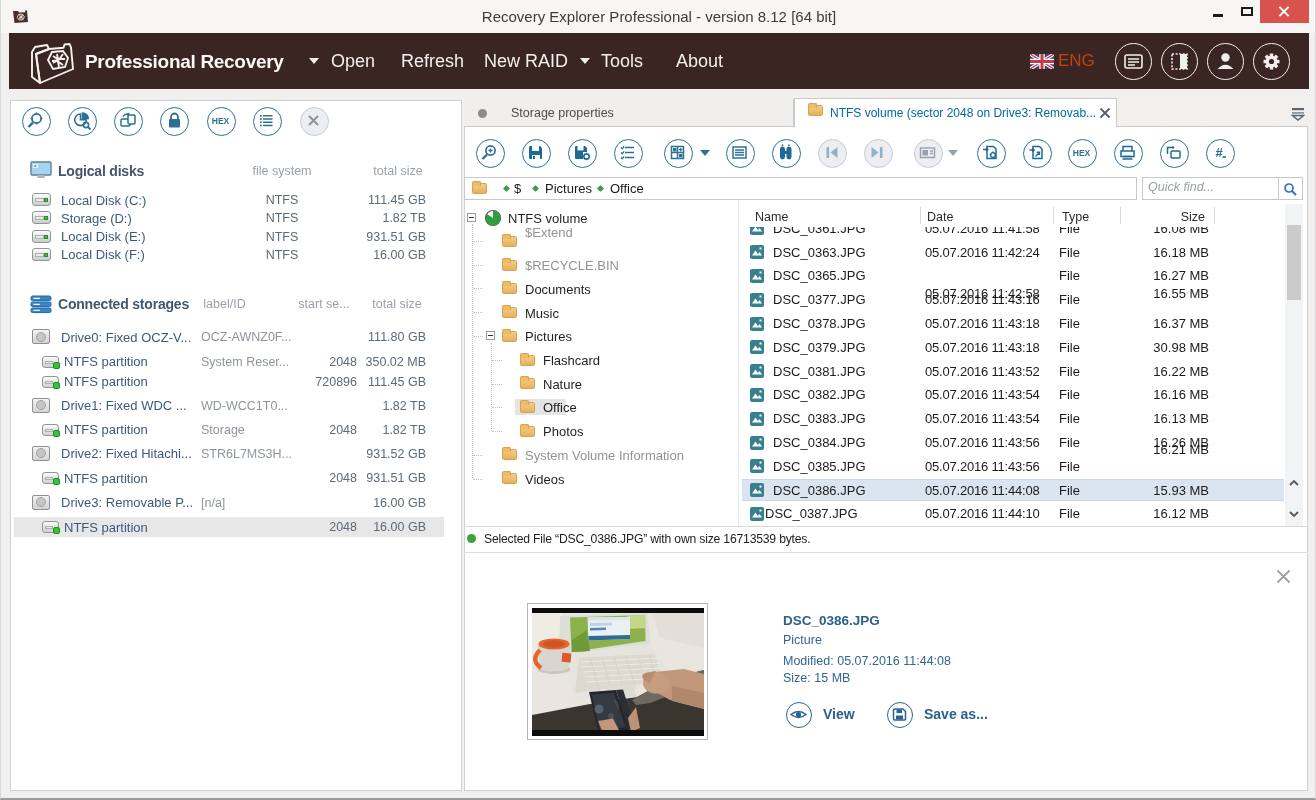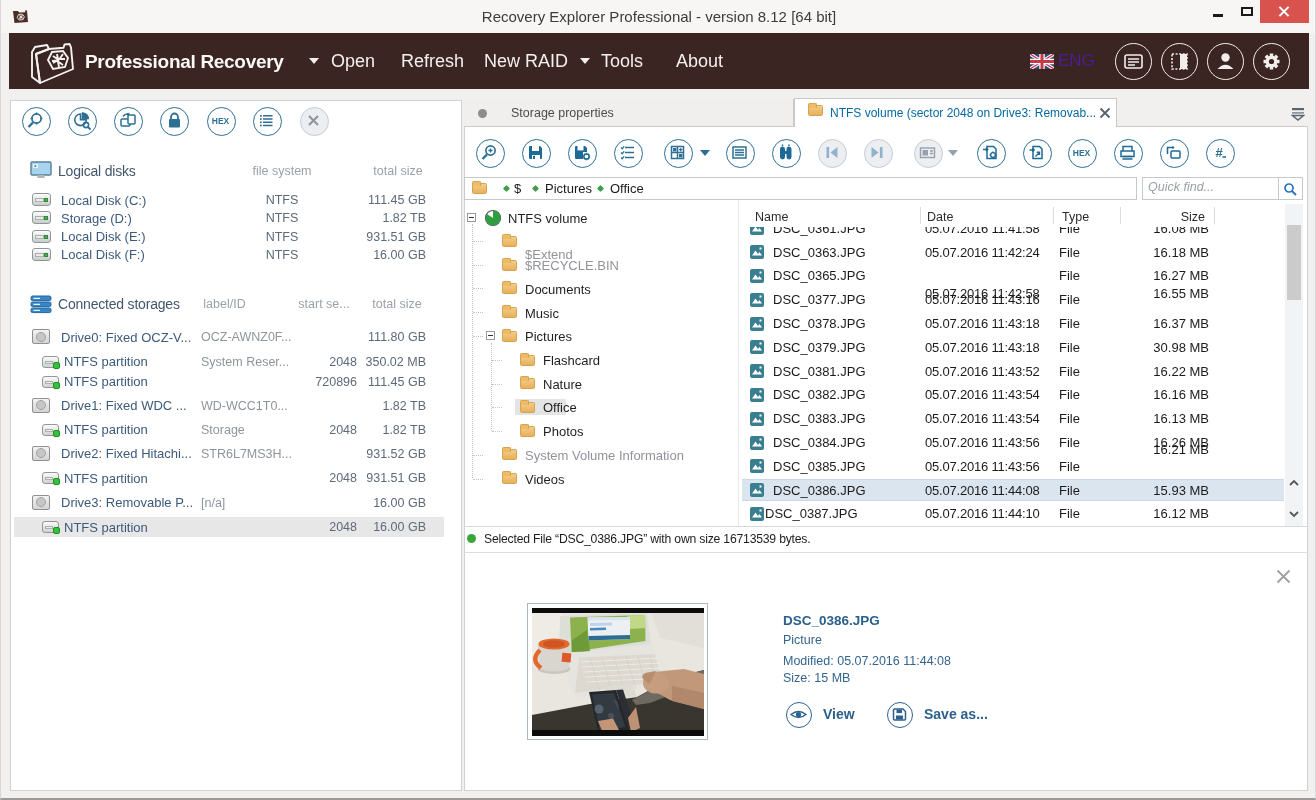--- a/index.html
+++ b/index.html
@@ -15,31 +15,31 @@
 #btn-max { left:1240px; top:7px; width:12px; height:9px; border:2px solid #1a1a1a; }
 #btn-close { left:1259px; top:0; width:49px; height:23px; background:#d9534e; }
 #btn-close i, #btn-close b { position:absolute; left:19px; top:5px; width:2px; height:13px; background:#fff; }
 #btn-close i { transform:translateX(4px) rotate(45deg); }
 #btn-close b { transform:translateX(4px) rotate(-45deg); }
 
 #menubar { left:8px; top:33px; width:1300px; height:56px; background:#3a2522; }
 .mitem { top:33px; height:56px; line-height:56px; color:#f4f0ed; font-size:18px; }
 #logotext { left:84px; top:33px; height:56px; line-height:57px; color:#faf7f4; font-size:19px; font-weight:bold; letter-spacing:-0.3px; }
 .tri { width:0; height:0; border-left:5px solid transparent; border-right:5px solid transparent; border-top:6px solid #f4f0ed; }
-#eng { left:1057px; top:33px; height:56px; line-height:56px; font-size:17px; color:#4c1d95; }
+#eng { left:1057px; top:33px; height:56px; line-height:56px; font-size:17px; color:#c2410c; }
 .mcirc { top:43px; width:37px; height:37px; border:1.5px solid #f2eeeb; border-radius:50%; }
 
 #lpanel { left:9px; top:100px; width:452px; height:691px; background:#fff; border:1px solid #cfd2d4; }
 #rpanel { left:463px; top:127px; width:844px; height:664px; background:#fff; border:1px solid #cfd2d4; border-top:none; }
 
 .circ { width:29px; height:29px; border:1.6px solid #2d7094; border-radius:50%; background:#fff; }
 .circ.dis { border-color:#c3ccd4; background:#eceef1; }
 .circ svg { position:absolute; left:-1.6px; top:-1.6px; }
 
-.sechead { font-size:14px; font-weight:normal; color:#44566c; letter-spacing:-0.2px; }
+.sechead { font-size:14px; font-weight:bold; color:#44566c; letter-spacing:-0.2px; }
 .colhead { font-size:12.5px; color:#9aa1aa; text-align:center; }
 .dname { font-size:13px; color:#3c5a7a; }
 .dval  { font-size:12.5px; color:#5d6a79; }
 .dlab  { font-size:12.5px; color:#8f959d; }
 .rnum  { text-align:right; }
 
 #tab1 { left:463px; top:99px; width:330px; height:28px; background:#f0efee; border-right:1px solid #c9c9c9;
         font-size:12.5px; color:#4c4c4c; line-height:28px; }
 #tab2 { left:793px; top:98px; width:323px; height:29px; background:#fff; border:1px solid #c9c9c9; border-bottom:none;
         font-size:12.5px; color:#24455f; line-height:29px; }
@@ -501,21 +501,21 @@
 <div class="abs" style="left:491px;top:431px;width:10px;height:1px;border-top:1px dotted #c4c4c4"></div>
 <div class="abs exp" style="left:466px;top:213px">
     <i></i>
   </div>
 <svg class="abs" style="left:483px;top:209px" width="18" height="18" viewBox="0 0 18 18">
  <circle cx="9" cy="9" r="7.5" fill="#fff" stroke="#555" stroke-width="1.2"></circle>
  <path d="M9 9 L9 1.5 A7.5 7.5 0 1 1 2.9 4.9 Z" fill="#2e9e40"></path>
   </svg>
 <div class="abs titem" style="left:507px;top:211px">NTFS volume</div>
 <div class="abs fold" style="left:501px;top:236px"></div>
-<div class="abs titem sys" style="left:524px;top:247px">$Extend</div>
+<div class="abs titem sys" style="left:524px;top:225px">$Extend</div>
 <div class="abs fold" style="left:501px;top:259.5px"></div>
 <div class="abs titem sys" style="left:524px;top:258px">$RECYCLE.BIN</div>
 <div class="abs fold" style="left:501px;top:283px"></div>
 <div class="abs titem" style="left:524px;top:281.5px">Documents</div>
 <div class="abs fold" style="left:501px;top:307px"></div>
 <div class="abs titem" style="left:524px;top:305.5px">Music</div>
 <div class="abs exp" style="left:485px;top:331px">
     <i></i>
   </div>
 <div class="abs fold" style="left:501px;top:330.5px"></div>

